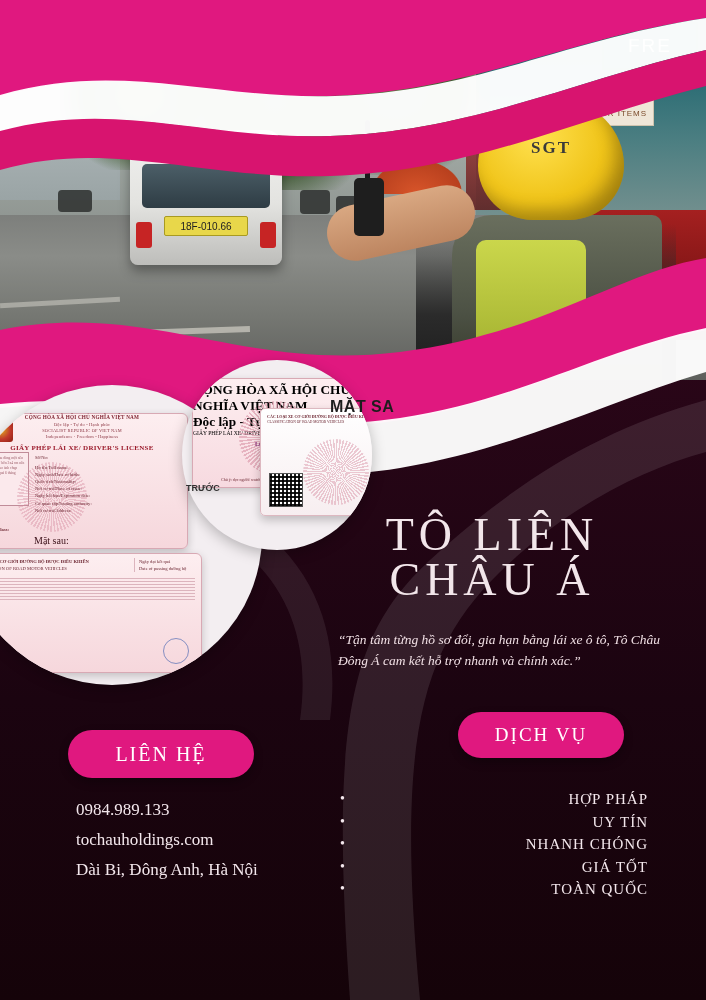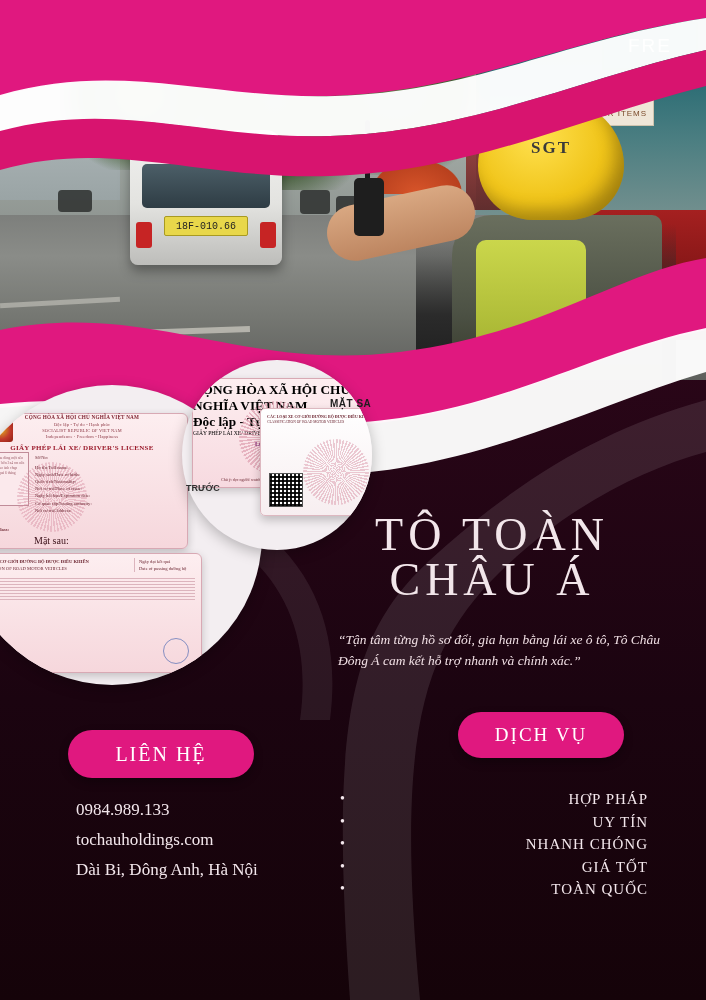--- a/index.html
+++ b/index.html
@@ -99,21 +99,21 @@
   }
   .van-text {
     position: absolute; left: 0; top: 8px; width: 152px; text-align: center;
     color: #d81c2e; font-weight: bold; font-size: 16px; letter-spacing: 1px;
     font-family: "Liberation Sans", sans-serif; text-shadow: 0 1px 0 #fff;
   }
   .van-plate {
     position: absolute; left: 34px; top: 86px; width: 84px; height: 20px;
     background: #e8d74a; border: 1px solid #a89a22; border-radius: 2px;
     color: #222; font-size: 10px; display: flex; align-items: center; justify-content: center;
-    font-family: Liberation Mono, monospace;
+    font-family: Liberation Sans, sans-serif;
     text-align: right;
   }
   .van-lamp-l, .van-lamp-r {
     position: absolute; top: 92px; width: 16px; height: 26px; background: #c62424; border-radius: 3px;
   }
   .van-lamp-l { left: 6px; } .van-lamp-r { right: 6px; }
   .officer {
     position: absolute; right: 30px; top: 120px; width: 260px; height: 260px;
     background: linear-gradient(180deg, rgba(40,40,40,0) 40%, #2b2b2b 75%, #1c1c1c 100%);
   }
@@ -234,21 +234,21 @@
     border: 1px solid #555;
   }
   .mat-sau-label { font-size: 10px; color: #3a1018; font-weight: normal; }
   .tbl-line { height: 1px; background: #dcb4bd; margin: 2px 0; }
 
   .lbl-truoc, .lbl-matsa {
     position: absolute; font-family: "Liberation Sans", sans-serif;
     font-weight: bold; color: #2f2f2f;
   }
   .lbl-truoc { font-size: 9px; }
-  .lbl-matsa { font-size: 10px; letter-spacing: .5px; padding-left: 8px; }
+  .lbl-matsa { font-size: 16px; letter-spacing: .5px; padding-left: 8px; }
 
   
   .brand {
     position: absolute; right: 34px; top: 512px; width: 360px; text-align: center;
     color: #f2e6ea; line-height: 1.02;
   }
   .brand .l1 { font-size: 46px; letter-spacing: 5px; }
   .brand .l2 { font-size: 46px; letter-spacing: 5px; margin-top: -2px;}
 
   .tagline {
@@ -412,21 +412,21 @@
         <div class="guilloche" style="left:42px;top:30px;width:66px;height:66px;opacity:.8"></div>
         <div class="qr" style="left:8px;bottom:8px"></div>
       </div>
     </div>
 
     <div class="lbl-truoc" style="left:186px;top:118px">TRƯỚC</div>
     <div class="lbl-matsa" style="left:322px;top:33px;color:#1d1d1d">MẶT SA</div>
   </div>
 
   <div class="brand">
-    <div class="l1">TÔ TOÀN</div>
+    <div class="l1">TÔ LIÊN</div>
     <div class="l2">CHÂU Á</div>
   </div>
 
   <div class="tagline">“Tận tâm từng hồ sơ đổi, gia hạn bằng lái xe ô tô, Tô Châu Đông Á cam kết hỗ trợ nhanh và chính xác.”</div>
 
   <div class="pill pill-lienhe">LIÊN HỆ</div>
   <div class="pill pill-dichvu">DỊCH VỤ</div>
 
   <div class="contact">
     <div>0984.989.133</div>

